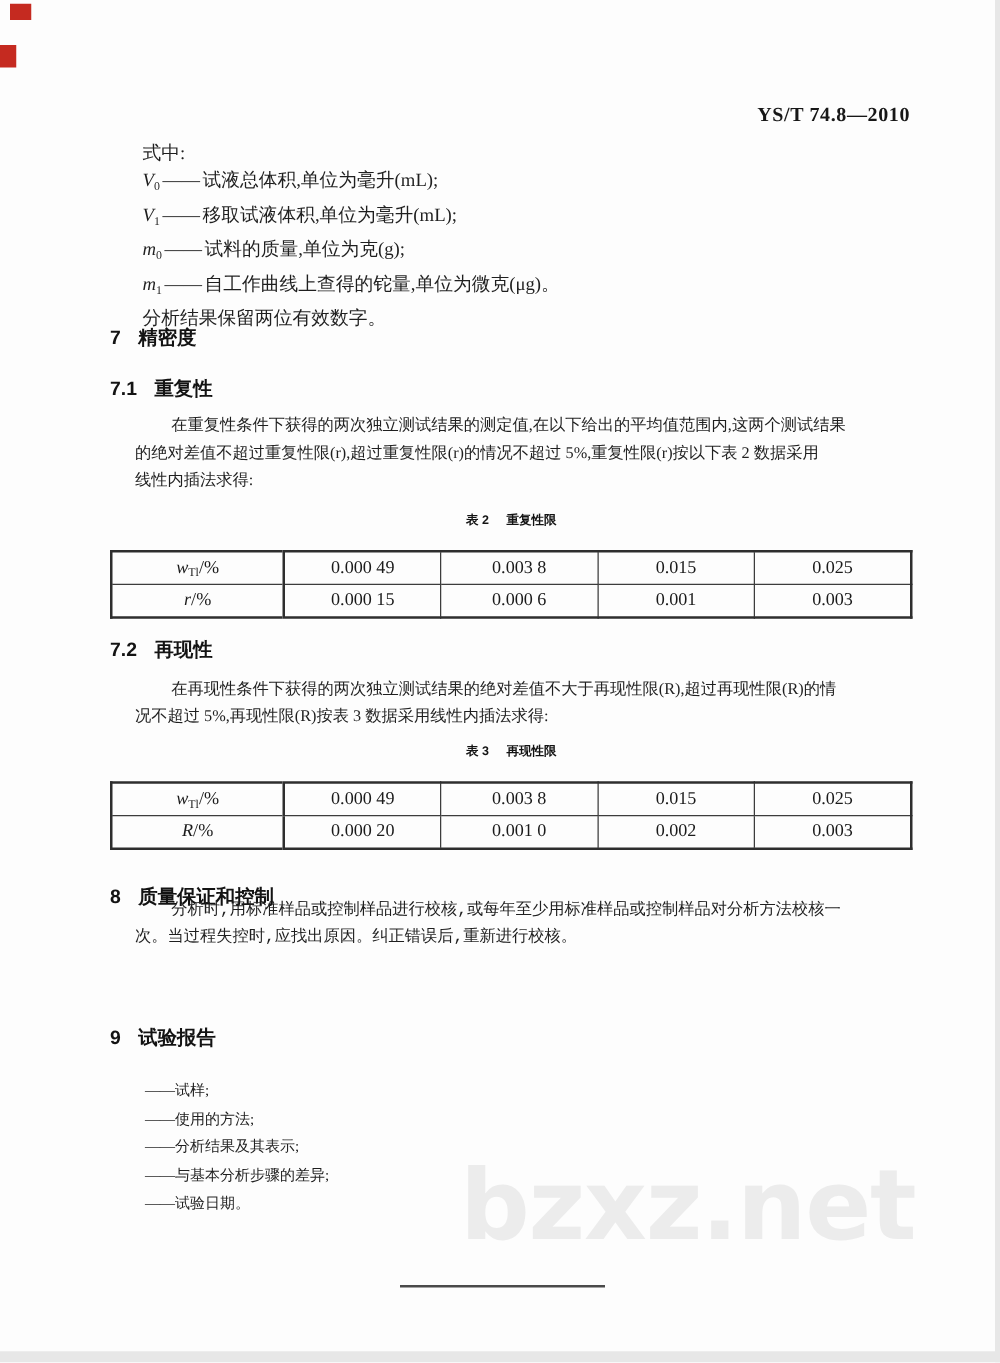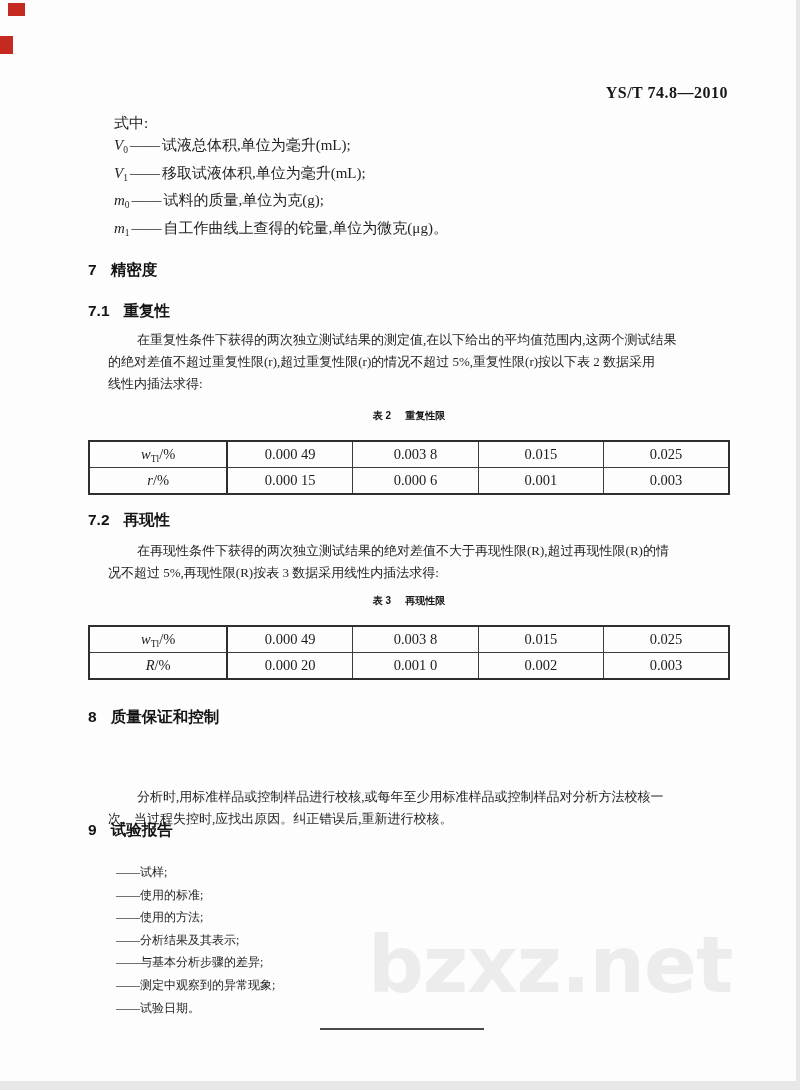--- a/index.html
+++ b/index.html
@@ -27,21 +27,21 @@
   
   .legend{top:112px;font-size:15px;line-height:22.4px;}
   .legend .ln{padding-left:26px;}
   .sym{font-style:italic;font-family:"Liberation Serif",serif;}
   .sym-sub{font-size:9.5px;vertical-align:-3px;}
   .dash{margin:0 2px;}
   
   .heading{font-family:"Liberation Sans","DejaVu Sans",sans-serif;font-weight:bold;font-size:15.5px;color:#131313;}
   .h-num{margin-right:14px;}
   .h7{top:260px;} .h71{top:301px;} .h72{top:510px;} .h8{top:707px;} .h9{top:820px;}
-  .p71{top:329px;} .p72{top:540px;} .p8{top:786px;}
+  .p71{top:329px;} .p72{top:540px;} .p8{top:717px;font-family:Liberation Mono, monospace;}
   
   .tbl-caption{font-family:"Liberation Sans","DejaVu Sans",sans-serif;font-weight:bold;font-size:10px;text-align:center;color:#131313;}
   .cap2{top:409px;} .cap3{top:594px;}
   .t2{top:440px;} .t3{top:625px;}
   table.limits{border-collapse:collapse;width:642px;table-layout:fixed;}
   table.limits td{
     border:1px solid #3c3c3c;height:25px;text-align:center;vertical-align:middle;
     font-size:14.5px;padding:0;color:#1b1b1b;
   }
   table.limits{border:2px solid #2e2e2e;}
@@ -72,20 +72,21 @@
       </div>
       <div class="ln">
         <span class="sym">V</span><sub class="sym-sub">1</sub><span class="dash">——</span><span>移取试液体积,单位为毫升(mL);</span>
       </div>
       <div class="ln">
         <span class="sym">m</span><sub class="sym-sub">0</sub><span class="dash">——</span><span>试料的质量,单位为克(g);</span>
       </div>
       <div class="ln">
         <span class="sym">m</span><sub class="sym-sub">1</sub><span class="dash">——</span><span>自工作曲线上查得的铊量,单位为微克(μg)。</span>
       </div>
+      <div class="ln">分析结果保留两位有效数字。</div>
     </div>
 
     <div class="blk heading h7">
       <span class="h-num">7</span><span>精密度</span>
     </div>
 
     <div class="blk heading h71">
       <span class="h-num">7.1</span><span>重复性</span>
     </div>
     <div class="blk body-text p71">
@@ -170,25 +171,23 @@
     <div class="blk body-text p8">
       <div class="indent-first">分析时,用标准样品或控制样品进行校核,或每年至少用标准样品或控制样品对分析方法校核一</div>
       <div>次。当过程失控时,应找出原因。纠正错误后,重新进行校核。</div>
     </div>
 
     <div class="blk heading h9">
       <span class="h-num">9</span><span>试验报告</span>
     </div>
     <div class="blk report">
       <div class="ln"><span>——</span><span>试样;</span></div>
-      <div class="ln"><span>——</span><span>使用的标准;</span></div>
       <div class="ln"><span>——</span><span>使用的方法;</span></div>
       <div class="ln"><span>——</span><span>分析结果及其表示;</span></div>
       <div class="ln"><span>——</span><span>与基本分析步骤的差异;</span></div>
-      <div class="ln"><span>——</span><span>测定中观察到的异常现象;</span></div>
       <div class="ln"><span>——</span><span>试验日期。</span></div>
     </div>
 
     <div class="end-rule"></div>
   </div>
 
   <div class="red-mark-a"></div>
   <div class="red-mark-b"></div>
   <div class="edge-right"></div>
   <div class="edge-bottom"></div>

